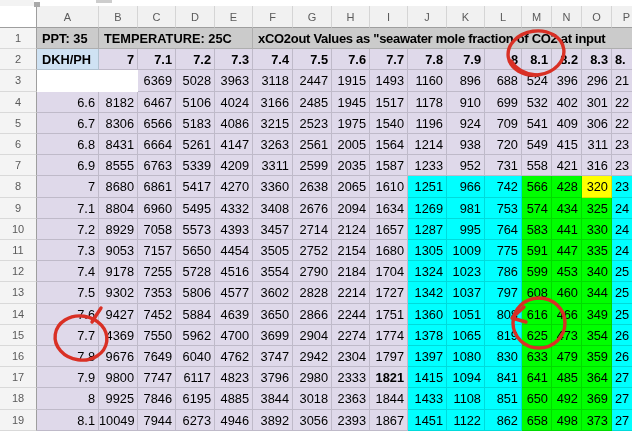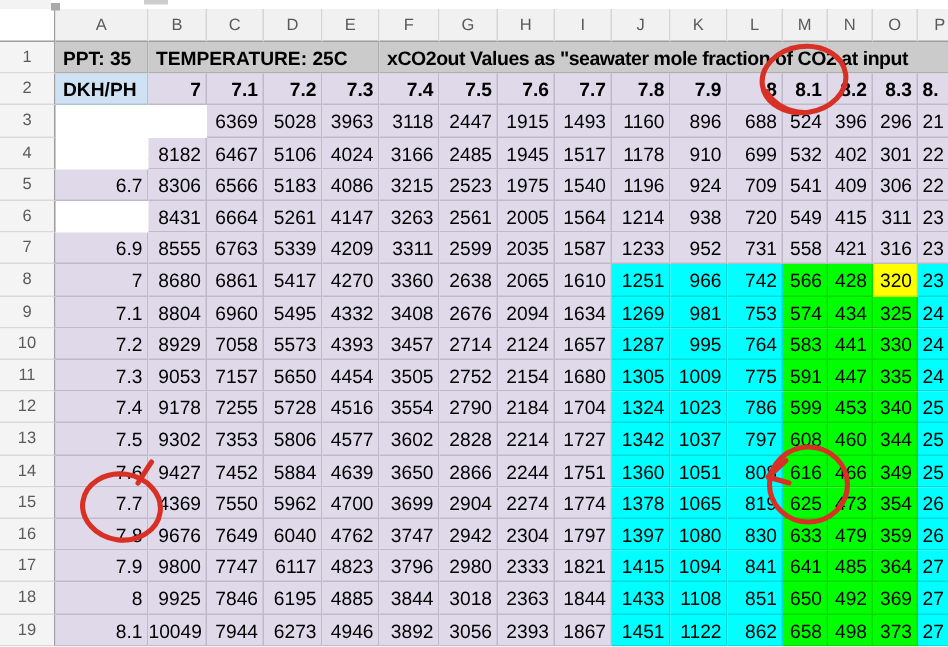--- a/index.html
+++ b/index.html
@@ -107,20 +107,21 @@
       <div class="cell c-L" style="grid-area: 4 / 9;">1915</div>
       <div class="cell c-L" style="grid-area: 4 / 10;">1493</div>
       <div class="cell c-L" style="grid-area: 4 / 11;">1160</div>
       <div class="cell c-L" style="grid-area: 4 / 12;">896</div>
       <div class="cell c-L" style="grid-area: 4 / 13;">688</div>
       <div class="cell c-L" style="grid-area: 4 / 14;">524</div>
       <div class="cell c-L" style="grid-area: 4 / 15;">396</div>
       <div class="cell c-L" style="grid-area: 4 / 16;">296</div>
       <div class="cell p-cell c-L" style="grid-area: 4 / 17;">21</div>
       <div class="row-hdr" style="grid-area: 5 / 1;">4</div>
+      <div class="cell c-L" style="grid-area: 5 / 2;">6.6</div>
       <div class="cell c-L" style="grid-area: 5 / 3;">8182</div>
       <div class="cell c-L" style="grid-area: 5 / 4;">6467</div>
       <div class="cell c-L" style="grid-area: 5 / 5;">5106</div>
       <div class="cell c-L" style="grid-area: 5 / 6;">4024</div>
       <div class="cell c-L" style="grid-area: 5 / 7;">3166</div>
       <div class="cell c-L" style="grid-area: 5 / 8;">2485</div>
       <div class="cell c-L" style="grid-area: 5 / 9;">1945</div>
       <div class="cell c-L" style="grid-area: 5 / 10;">1517</div>
       <div class="cell c-L" style="grid-area: 5 / 11;">1178</div>
       <div class="cell c-L" style="grid-area: 5 / 12;">910</div>
@@ -140,20 +141,21 @@
       <div class="cell c-L" style="grid-area: 6 / 9;">1975</div>
       <div class="cell c-L" style="grid-area: 6 / 10;">1540</div>
       <div class="cell c-L" style="grid-area: 6 / 11;">1196</div>
       <div class="cell c-L" style="grid-area: 6 / 12;">924</div>
       <div class="cell c-L" style="grid-area: 6 / 13;">709</div>
       <div class="cell c-L" style="grid-area: 6 / 14;">541</div>
       <div class="cell c-L" style="grid-area: 6 / 15;">409</div>
       <div class="cell c-L" style="grid-area: 6 / 16;">306</div>
       <div class="cell p-cell c-L" style="grid-area: 6 / 17;">22</div>
       <div class="row-hdr" style="grid-area: 7 / 1;">6</div>
+      <div class="cell c-L" style="grid-area: 7 / 2;">6.8</div>
       <div class="cell c-L" style="grid-area: 7 / 3;">8431</div>
       <div class="cell c-L" style="grid-area: 7 / 4;">6664</div>
       <div class="cell c-L" style="grid-area: 7 / 5;">5261</div>
       <div class="cell c-L" style="grid-area: 7 / 6;">4147</div>
       <div class="cell c-L" style="grid-area: 7 / 7;">3263</div>
       <div class="cell c-L" style="grid-area: 7 / 8;">2561</div>
       <div class="cell c-L" style="grid-area: 7 / 9;">2005</div>
       <div class="cell c-L" style="grid-area: 7 / 10;">1564</div>
       <div class="cell c-L" style="grid-area: 7 / 11;">1214</div>
       <div class="cell c-L" style="grid-area: 7 / 12;">938</div>
@@ -334,21 +336,21 @@
       <div class="cell p-cell c-C" style="grid-area: 17 / 17;">26</div>
       <div class="row-hdr" style="grid-area: 18 / 1;">17</div>
       <div class="cell c-L" style="grid-area: 18 / 2;">7.9</div>
       <div class="cell c-L" style="grid-area: 18 / 3;">9800</div>
       <div class="cell c-L" style="grid-area: 18 / 4;">7747</div>
       <div class="cell c-L" style="grid-area: 18 / 5;">6117</div>
       <div class="cell c-L" style="grid-area: 18 / 6;">4823</div>
       <div class="cell c-L" style="grid-area: 18 / 7;">3796</div>
       <div class="cell c-L" style="grid-area: 18 / 8;">2980</div>
       <div class="cell c-L" style="grid-area: 18 / 9;">2333</div>
-      <div class="cell c-L" style="grid-area: 18 / 10;">1821</div>
+      <div class="cell c-L" style="grid-area: 18 / 10; font-weight: bold;">1821</div>
       <div class="cell c-C" style="grid-area: 18 / 11;">1415</div>
       <div class="cell c-C" style="grid-area: 18 / 12;">1094</div>
       <div class="cell c-C" style="grid-area: 18 / 13;">841</div>
       <div class="cell c-G" style="grid-area: 18 / 14;">641</div>
       <div class="cell c-G" style="grid-area: 18 / 15;">485</div>
       <div class="cell c-G" style="grid-area: 18 / 16;">364</div>
       <div class="cell p-cell c-C" style="grid-area: 18 / 17;">27</div>
       <div class="row-hdr" style="grid-area: 19 / 1;">18</div>
       <div class="cell c-L" style="grid-area: 19 / 2;">8</div>
       <div class="cell c-L" style="grid-area: 19 / 3;">9925</div>

